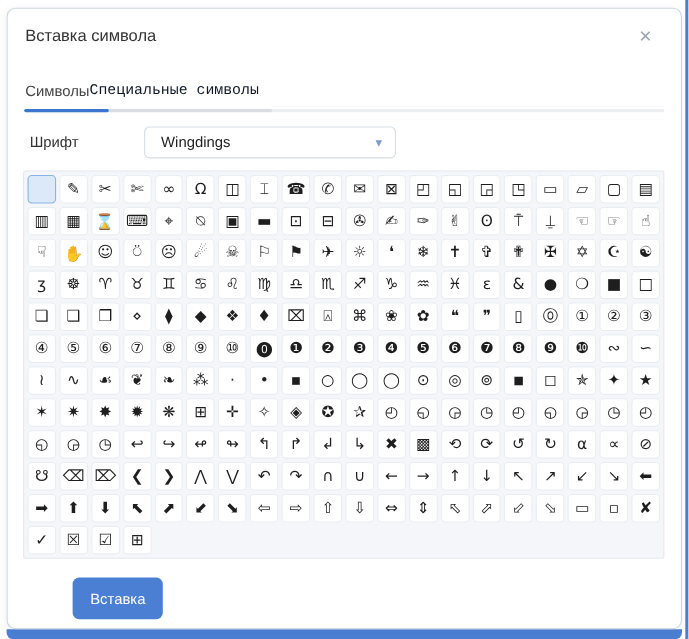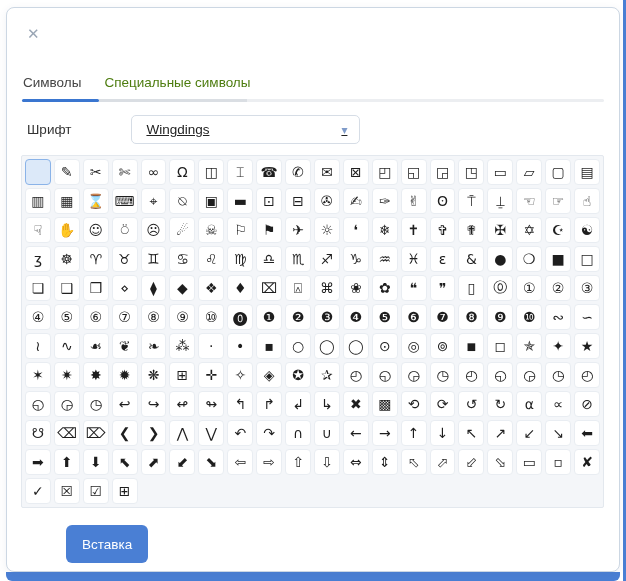--- a/index.html
+++ b/index.html
@@ -13,35 +13,35 @@
 
   .dialog{
     position:absolute;left:6px;top:7px;width:612px;height:563px;
     background:#fff;border:1px solid #ccd7e3;border-radius:8px;
     box-shadow:0 2px 8px rgba(60,80,110,.08);
   }
   .title-row{display:flex;justify-content:space-between;align-items:flex-start;padding:16px 16px 0 16px;}
   .dlg-title{font-size:15px;color:#333;}
   .close-x{font-size:15px;color:#9aa6b5;cursor:pointer;line-height:1;padding:2px 4px;margin-right:6px;}
 
-  .tabs{display:flex;gap:23px;margin:32px 0 0 16px;font-size:13.5px;}
+  .tabs{display:flex;margin:32px 0 0 16px;font-size:13.5px;}
   .tab{cursor:pointer;}
   .tab.active{color:#444;}
-  .tab.inactive{color:#4d7c0f;}
+  .tab.inactive{color:#0f172a;font-family:Liberation Mono, monospace;}
   .tab-track{position:relative;height:3px;margin:9px 15px 0 15px;background:#eceef1;border-radius:2px;}
   .tab-track .seg-active{position:absolute;left:0;top:0;height:3px;width:77px;background:#3a76d0;border-radius:2px;}
   .tab-track .seg-hover{position:absolute;left:77px;top:0;height:3px;width:148px;background:#dadee3;}
 
   .font-row{display:flex;align-items:center;margin:13px 0 0 20px;gap:44px;}
   .font-label{font-size:13.5px;color:#333;}
   .font-select{
     margin-left:16px;width:229px;height:29px;box-sizing:border-box;
     border:1px solid #d6dde6;border-radius:5px;background:#fff;
     display:flex;align-items:center;justify-content:space-between;
-    padding:0 12px 0 14px;font-size:13.5px;color:#222;cursor:pointer;text-decoration:underline;
+    padding:0 12px 0 14px;font-size:13.5px;color:#222;cursor:pointer;
   }
   .chevron{color:#7f9bc9;font-size:12px;line-height:1;}
 
   .grid{
     margin:11px 0 0 14px;width:583px;box-sizing:border-box;
     background:#f4f6f9;border:1px solid #e3e8ee;border-radius:2px;
     padding:3px;display:grid;grid-template-columns:repeat(20,1fr);
     gap:3px;grid-auto-rows:26px;
   }
   .cell{
@@ -61,20 +61,21 @@
 </style>
 </head>
 <body>
 
 <div class="frame-right"></div>
 <div class="frame-bottom"></div>
 
 <div class="dialog">
 
   <div class="title-row">
+    <span class="dlg-title">Вставка символа</span>
     <span class="close-x">✕</span>
   </div>
 
   <div class="tabs">
     <span class="tab active">Символы</span>
     <span class="tab inactive">Специальные символы</span>
   </div>
   <div class="tab-track">
     <div class="seg-active"></div>
     <div class="seg-hover"></div>

